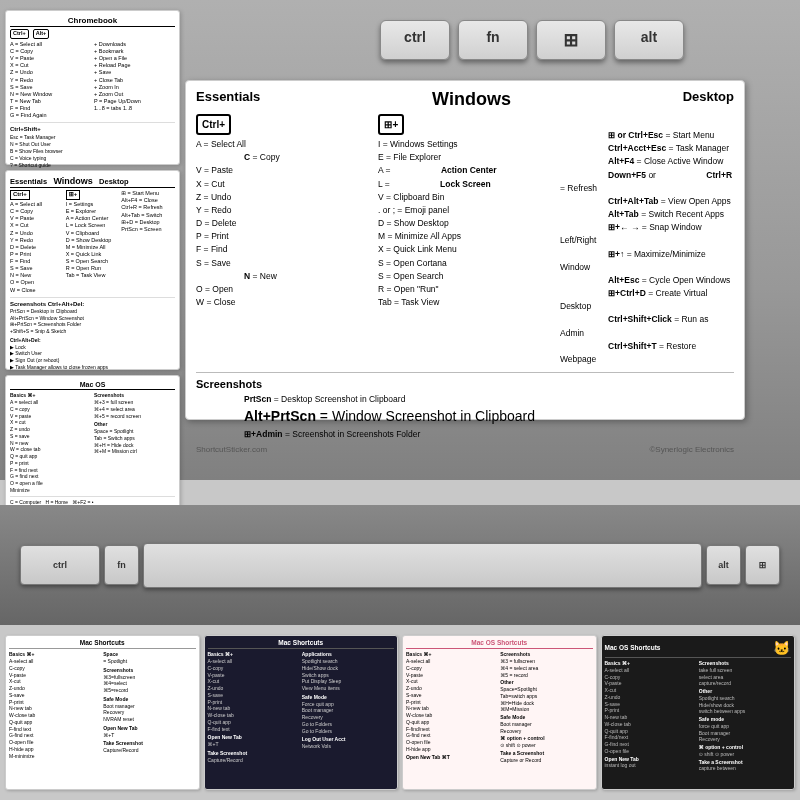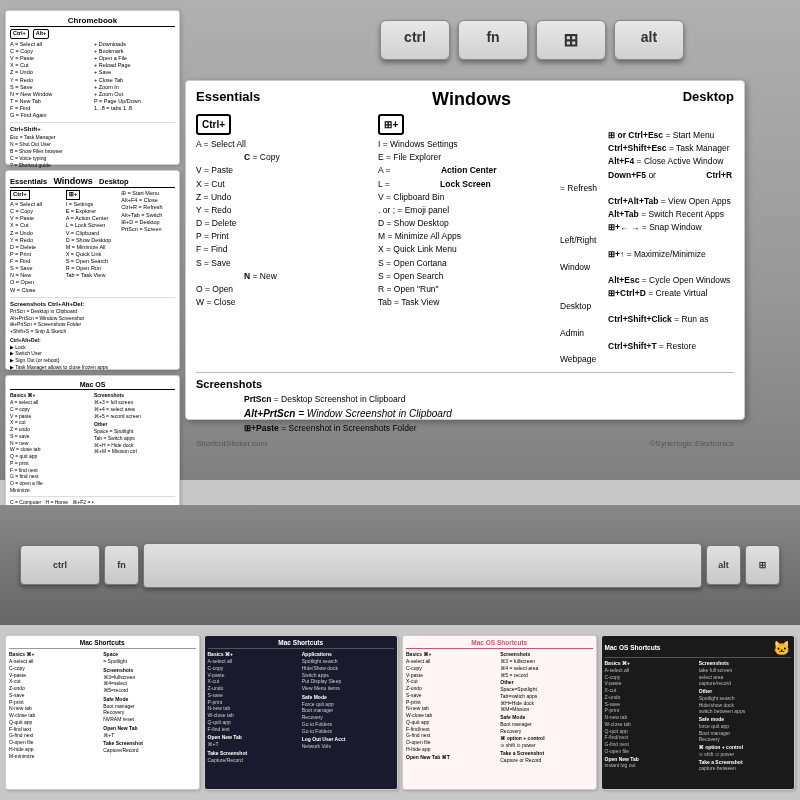--- a/index.html
+++ b/index.html
@@ -458,40 +458,40 @@
       <div class="shortcut-line">X = Quick Link Menu</div>
       <div class="shortcut-line">S = Open Cortana</div>
       <div class="shortcut-line">S = Open Search</div>
       <div class="shortcut-line">R = Open "Run"</div>
       <div class="shortcut-line">Tab = Task View</div>
     </div>
 
     <div class="col">
       <div style="height:15px;"></div>
       <div class="shortcut-line"><span class="bold">⊞ or Ctrl+Esc</span> = Start Menu</div>
-      <div class="shortcut-line"><span class="bold">Ctrl+Shift+Esc</span> = Task Manager</div>
+      <div class="shortcut-line"><span class="bold">Ctrl+Acct+Esc</span> = Task Manager</div>
       <div class="shortcut-line"><span class="bold">Alt+F4</span> = Close Active Window</div>
       <div class="shortcut-line"><span class="bold">Down+F5</span> or <span class="bold">Ctrl+R</span> = Refresh</div>
       <div class="shortcut-line"><span class="bold">Ctrl+Alt+Tab</span> = View Open Apps</div>
       <div class="shortcut-line"><span class="bold">Alt+Tab</span> = Switch Recent Apps</div>
       <div class="shortcut-line"><span class="bold">⊞+← →</span> = Snap Window Left/Right</div>
       <div class="shortcut-line"><span class="bold">⊞+↑</span> = Maximize/Minimize Window</div>
       <div class="shortcut-line"><span class="bold">Alt+Esc</span> = Cycle Open Windows</div>
       <div class="shortcut-line"><span class="bold">⊞+Ctrl+D</span> = Create Virtual Desktop</div>
       <div class="shortcut-line"><span class="bold">Ctrl+Shift+Click</span> = Run as Admin</div>
       <div class="shortcut-line"><span class="bold">Ctrl+Shift+T</span> = Restore Webpage</div>
     </div>
   </div>
 
   <div style="border-top:1px solid #bbb; padding-top:5px; display:flex; gap:10px;">
     <div style="flex:1.2;">
       <div style="font-weight:bold; font-size:11px; margin-bottom:3px;">Screenshots</div>
       <div class="shortcut-line" style="font-size:8.5px;"><span class="bold">PrtScn</span> = Desktop Screenshot in Clipboard</div>
-      <div class="shortcut-line" style="font-size:10px;font-style:italic;"><span class="bold">Alt+PrtScn</span> = Window Screenshot in Clipboard</div>
-      <div class="shortcut-line" style="font-size:8.5px;"><span class="bold">⊞+Paste</span> = Screenshot in Screenshots Folder</div>
+      <div class="shortcut-line" style="font-size:14px;"><span class="bold">Alt+PrtScn</span> = Window Screenshot in Clipboard</div>
+      <div class="shortcut-line" style="font-size:8.5px;"><span class="bold">⊞+Admin</span> = Screenshot in Screenshots Folder</div>
     </div>
   </div>
 
   <div class="footer-row">
     <span>ShortcutSticker.com</span>
     <span>©Synerlogic Electronics</span>
   </div>
 </div>
 
 <div class="keyboard-bottom">

